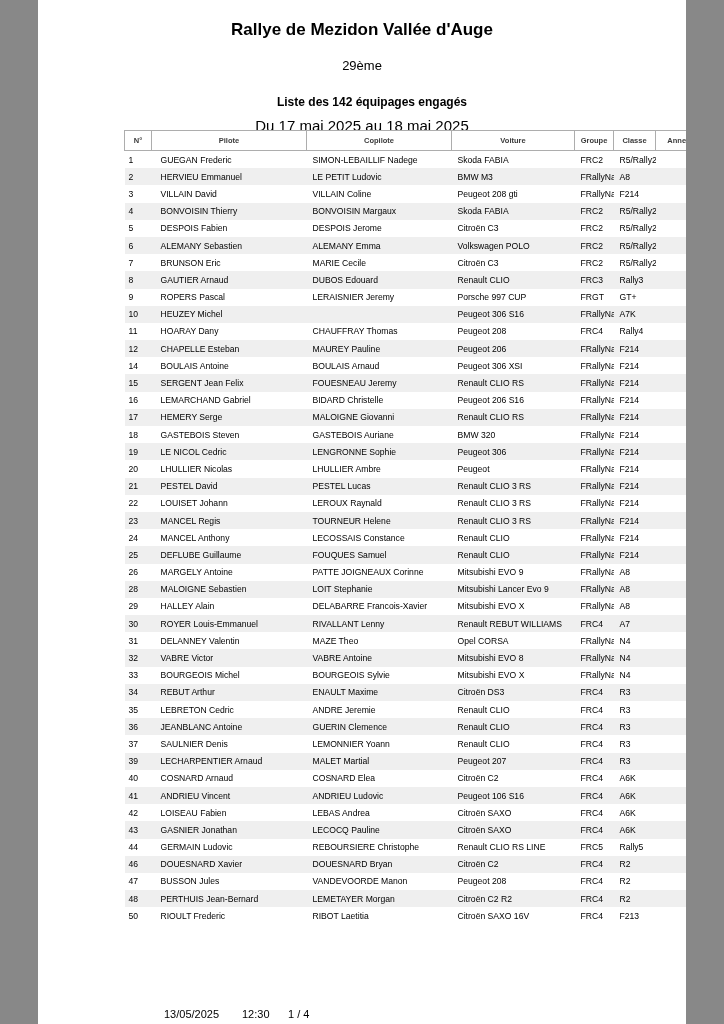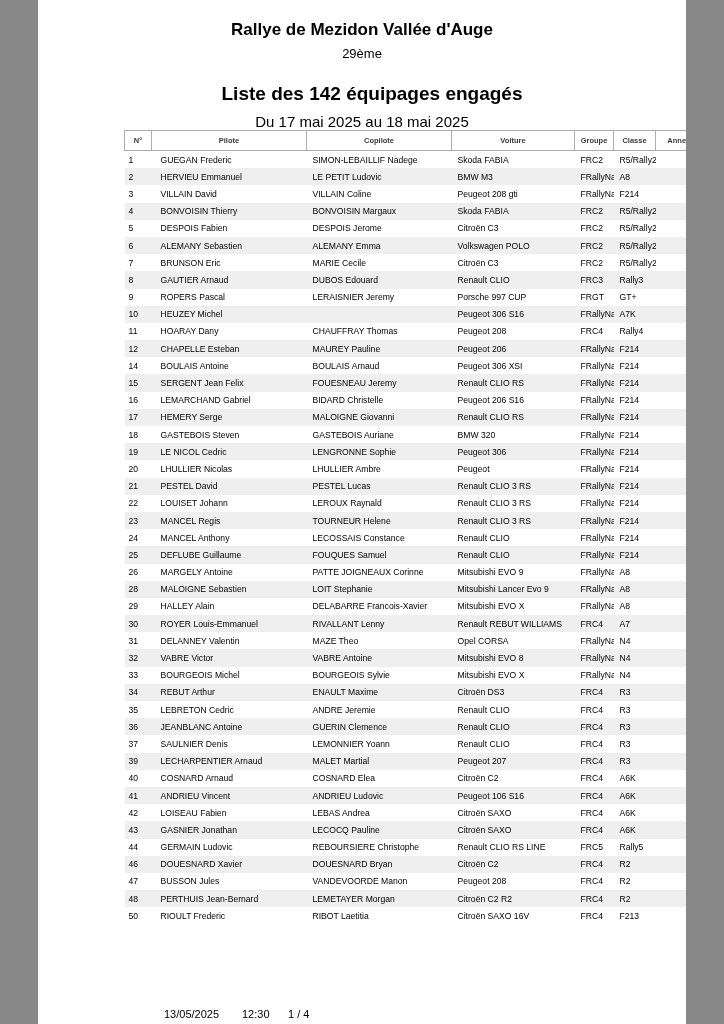--- a/index.html
+++ b/index.html
@@ -8,22 +8,22 @@
     width: 648px;
     height: 1024px;
     margin: 0 auto;
     background: #ffffff;
     font-family: "Liberation Sans", sans-serif;
     color: #000;
     overflow: hidden;
   }
   .titles { position: absolute; top: 20px; left: 0; width: 100%; text-align: center; }
   .doc-title   { font-size: 17px; font-weight: bold; line-height: 1.2; }
-  .doc-edition { font-size: 13px; margin-top: 6px; }
-  .list-title  { font-size: 19px; font-weight: bold; margin-top: 22px; margin-left: 20px; }
+  .doc-edition { font-size: 13px; margin-top: 18px; }
+  .list-title  { font-size: 12px; font-weight: bold; margin-top: 22px; margin-left: 20px; }
   .date-range  { font-size: 15px; margin-top: 8px; }
 
   table.entries {
     position: absolute;
     top: 130px;
     left: 86px;
     width: 586px;
     border-collapse: collapse;
     table-layout: fixed;
   }

